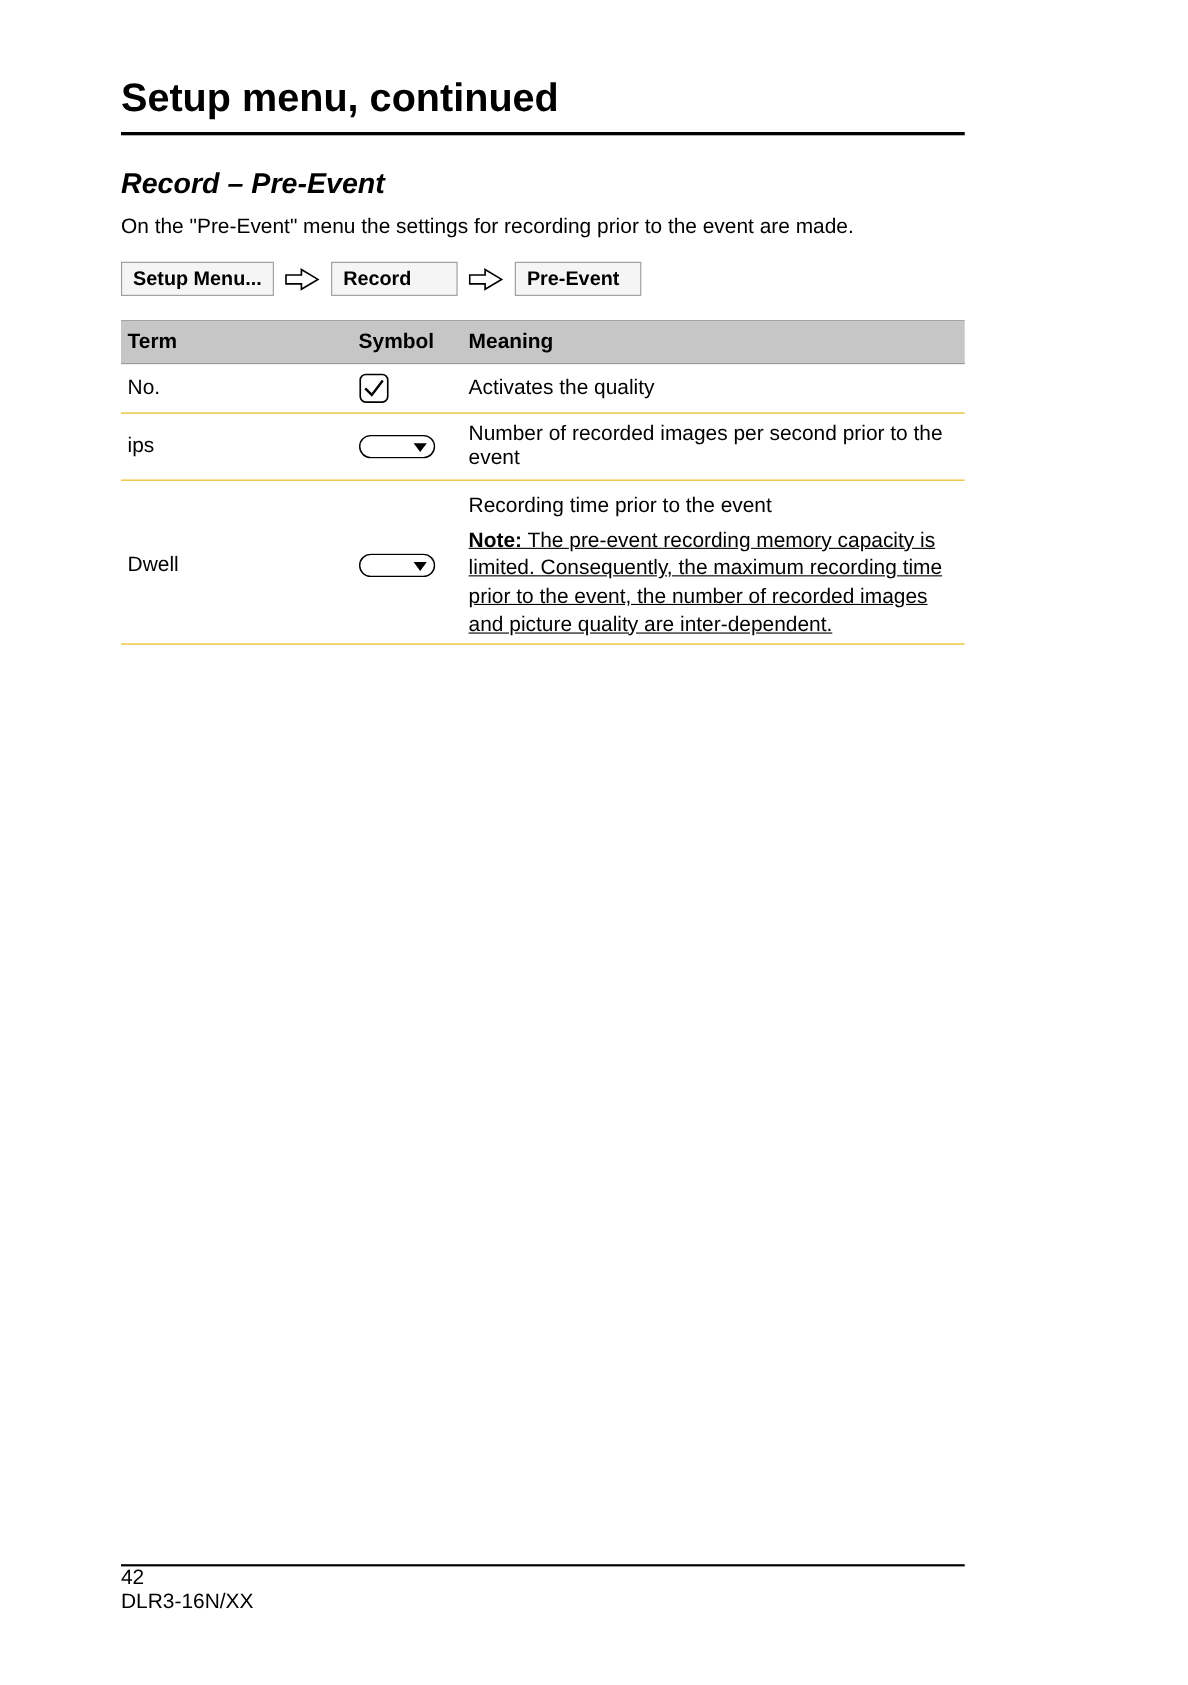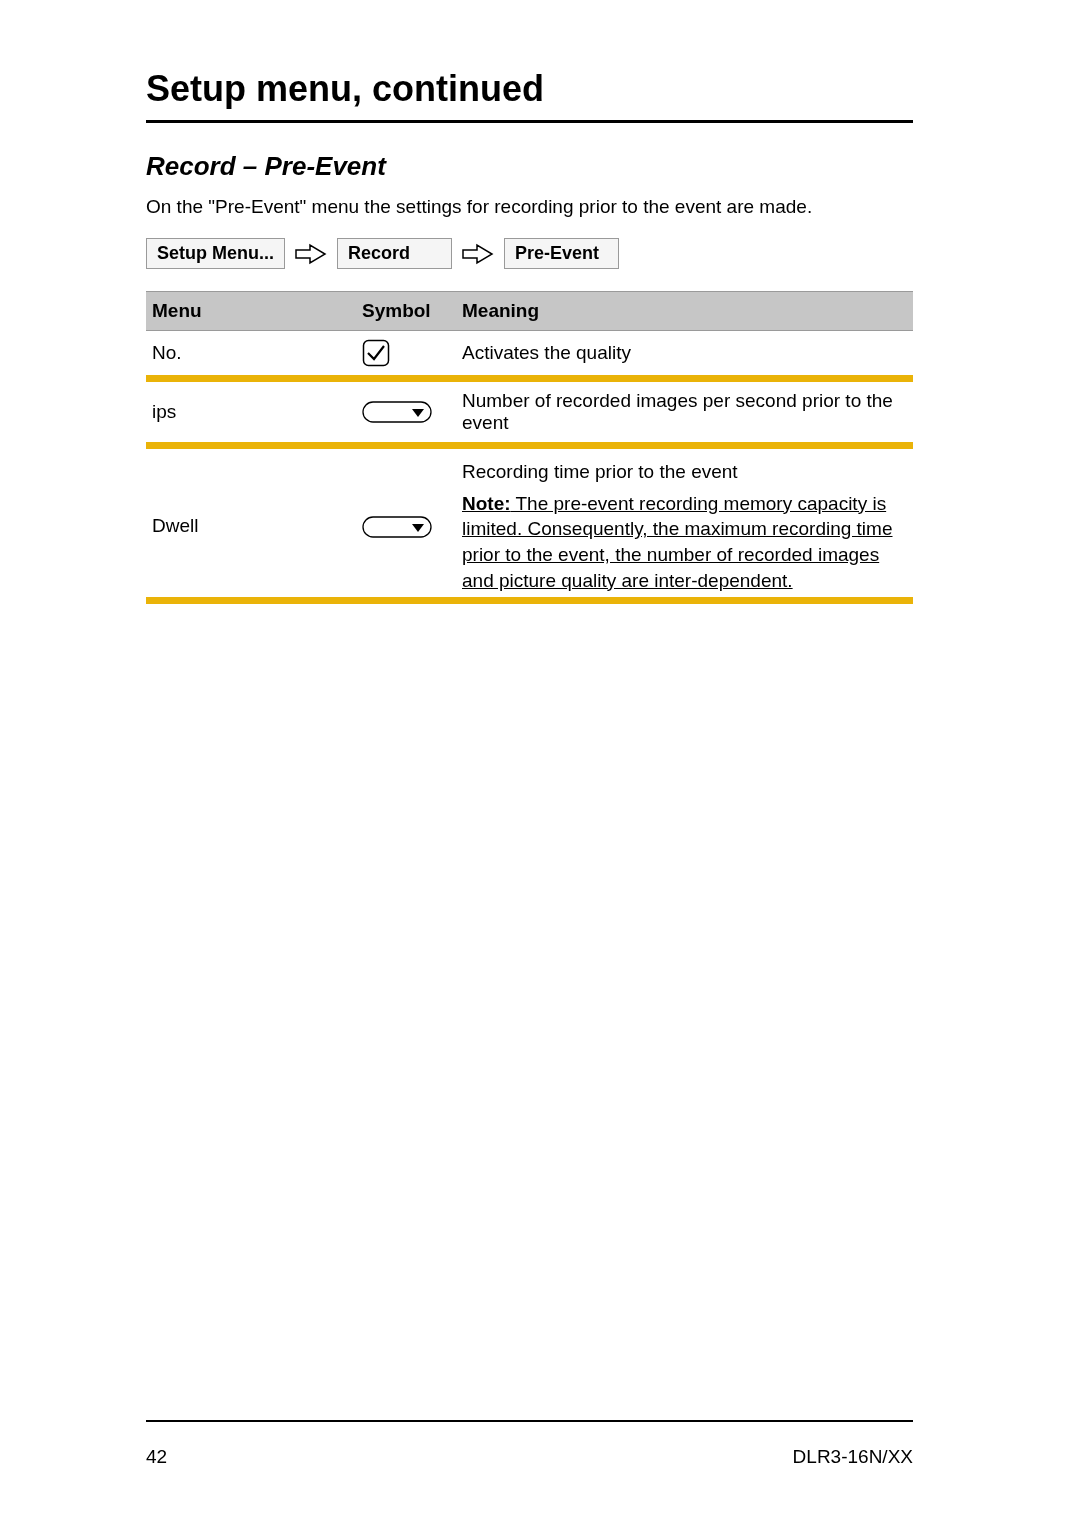--- a/index.html
+++ b/index.html
@@ -9,21 +9,20 @@
     background: #ffffff;
     font-family: Arial, Helvetica, sans-serif;
     color: #000000;
   }
   .page {
     width: 967px;
     height: 1532px;
     position: relative;
     background: #ffffff;
     padding: 68px 90px 0 110px;
-    margin-left: 36px;
   }
   .page-title {
     font-size: 36px;
     font-weight: bold;
     margin: 0 0 4px 0;
     padding-bottom: 6px;
   }
   .title-rule {
     height: 3px;
     background: #000000;
@@ -70,21 +69,21 @@
   table.defs thead th {
     background: #c6c6c6;
     font-weight: bold;
     text-align: left;
     padding: 8px 10px 8px 6px;
     border-top: 1px solid #9a9a9a;
     border-bottom: 1px solid #9a9a9a;
   }
   table.defs tbody td {
     padding: 8px 10px 8px 6px;
-    border-bottom: 7px solid #eab308;
+    border-bottom: 1px solid #eab308;
     vertical-align: middle;
   }
   table.defs tbody tr.multi td {
     vertical-align: middle;
     padding-top: 10px;
     padding-bottom: 4px;
   }
   .col-term   { width: 210px; }
   .col-symbol { width: 100px; text-align: left; }
   .col-meaning{ }
@@ -106,21 +105,22 @@
 
   .footer {
     position: absolute;
     left: 110px;
     right: 90px;
     bottom: 64px;
     display: flex;
     justify-content: space-between;
     font-size: 19px;
     border-top: 2px solid #000;
-    padding-top: 24px;
+    padding-top: 0;
+    flex-direction: column;
   }
 </style>
 </head>
 <body>
 
 <div class="page">
 
   <h1 class="page-title">Setup menu, continued</h1>
   <div class="title-rule"></div>
 
@@ -140,21 +140,21 @@
       <svg width="32" height="22" viewBox="0 0 32 22">
         <path d="M1 7 H15 V2 L30 11 L15 20 V15 H1 Z" fill="none" stroke="#000" stroke-width="1.5"></path>
       </svg>
     </span>
     <span class="crumb">Pre-Event</span>
   </div>
 
   <table class="defs">
     <thead>
       <tr>
-        <th class="col-term">Menu</th>
+        <th class="col-term">Term</th>
         <th class="col-symbol">Symbol</th>
         <th class="col-meaning">Meaning</th>
       </tr>
     </thead>
     <tbody>
 
       <tr>
         <td class="col-term">No.</td>
         <td class="col-symbol">
           <span class="sym">

